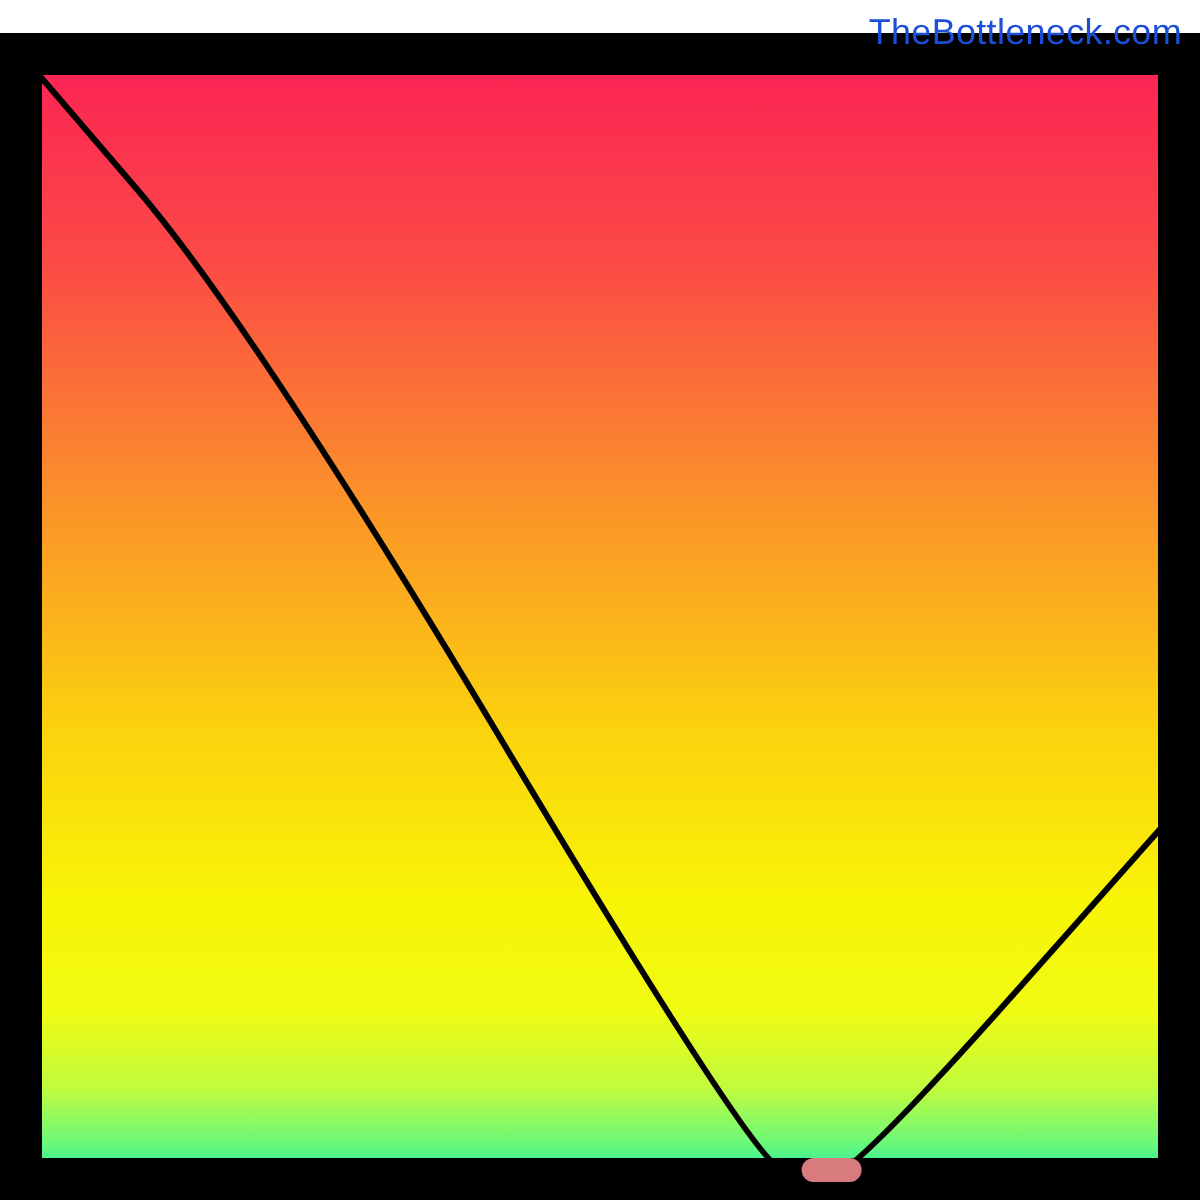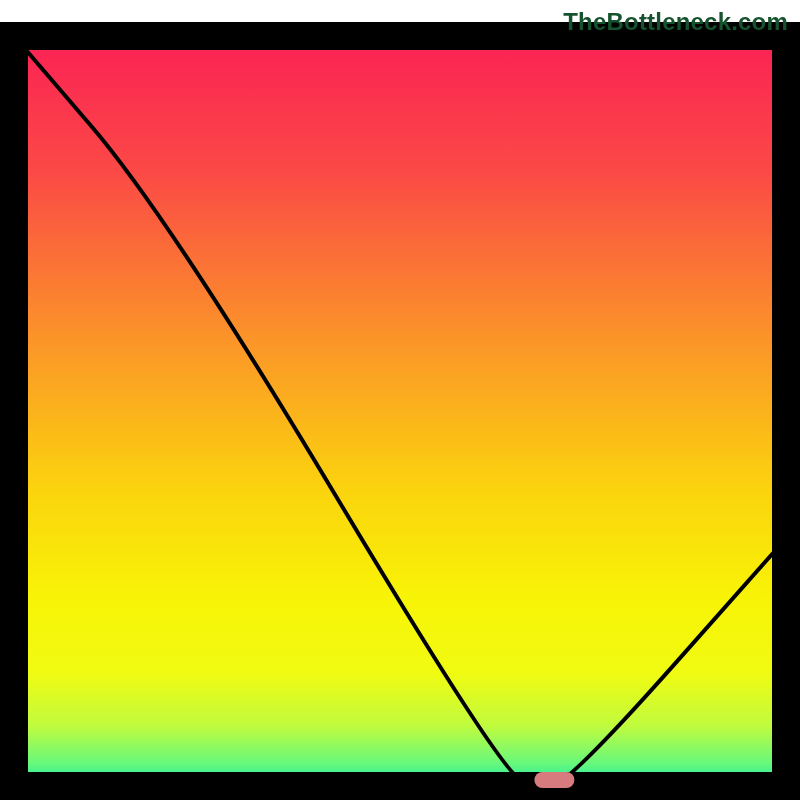--- a/index.html
+++ b/index.html
@@ -14,22 +14,22 @@
     position: relative;
     width: 800px;
     height: 800px;
   }
   .watermark {
     position: absolute;
     top: 8px;
     right: 12px;
     font-family: Arial, Helvetica, sans-serif;
     font-size: 24px;
-    font-weight: 700;
-    color: #14532d;
+    font-weight: 400;
+    color: #1d4ed8;
     z-index: 10;
     letter-spacing: 0.2px;
   }
   svg.chart {
     position: absolute;
     top: 0;
     left: 0;
   }
 </style>
 </head>

